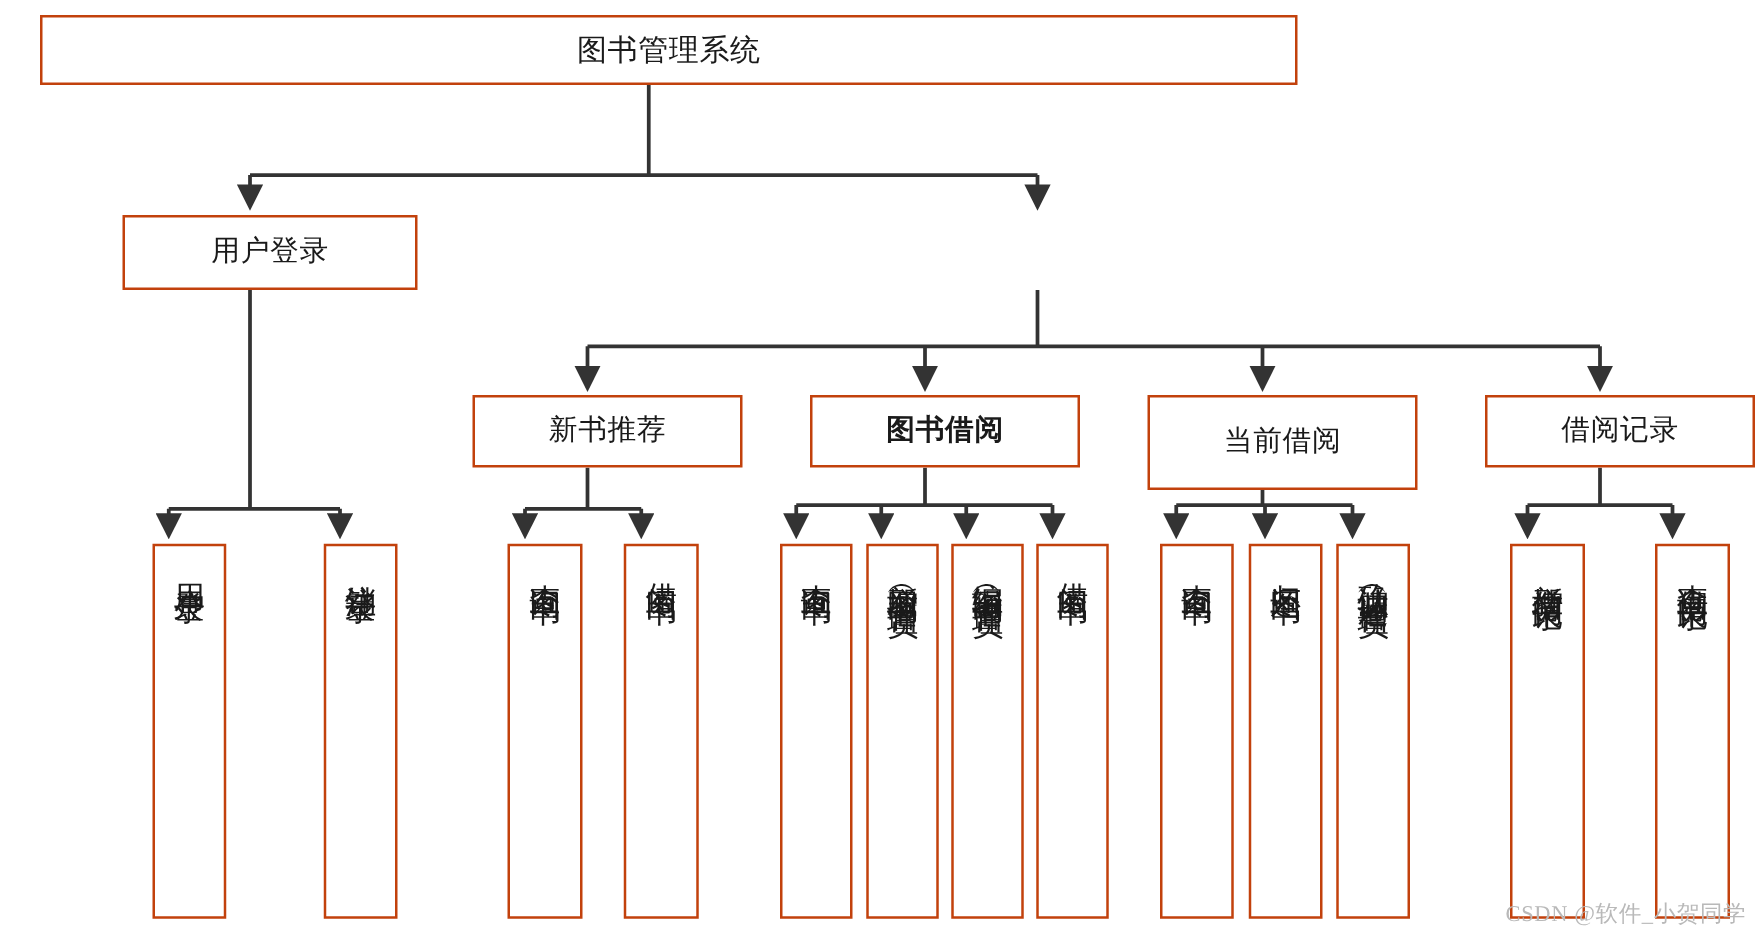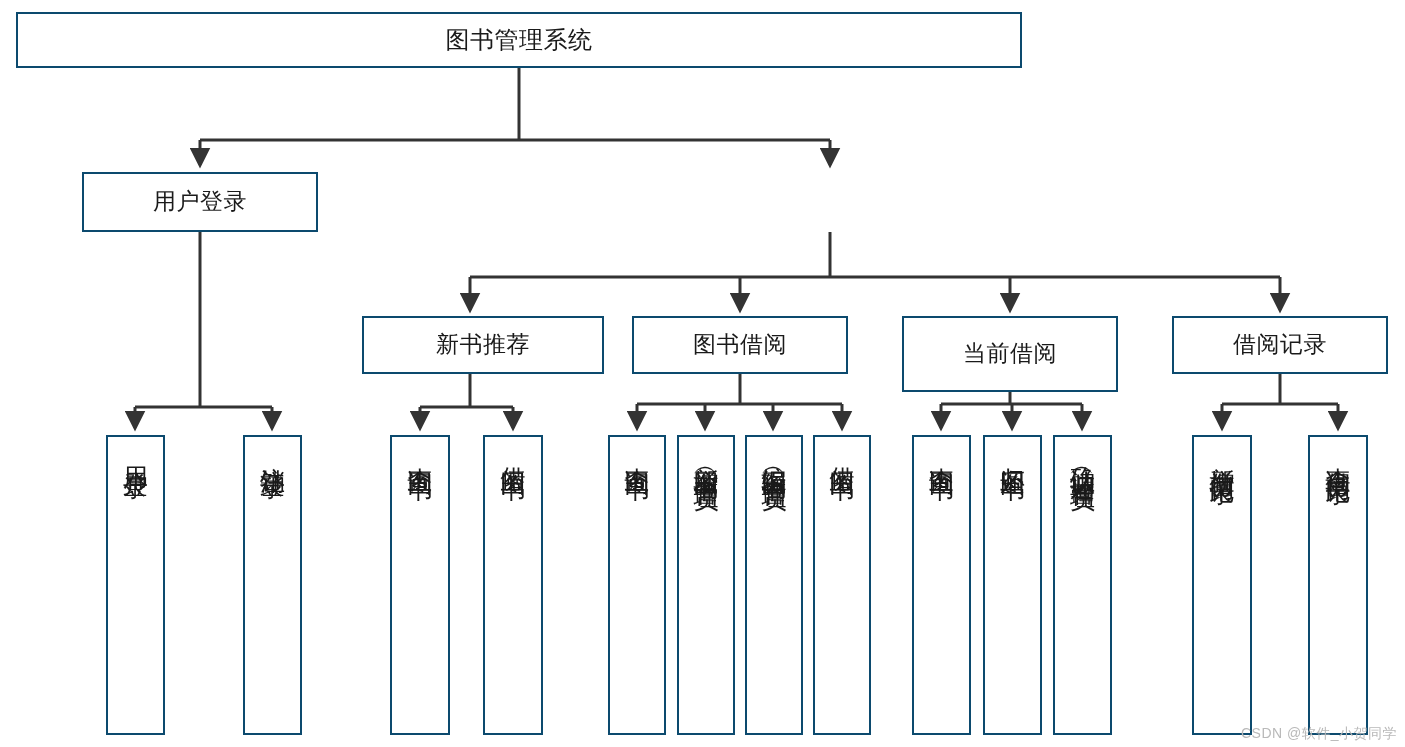--- a/index.html
+++ b/index.html
@@ -23,29 +23,30 @@
     position: absolute;
     left: 0;
     top: 0;
     width: 1405px;
     height: 747px;
     pointer-events: none;
   }
   .node {
     position: absolute;
     box-sizing: border-box;
-    border: 2px solid #0c4a6e;
+    border: 2px solid #c2410c;
     background: #ffffff;
     display: flex;
     align-items: center;
     justify-content: center;
     color: #1a1a1a;
     line-height: 1.18;
     text-align: center;
     z-index: 2;
+    margin-left: 16px;
   }
   .node-label {
     display: block;
     white-space: pre-line;
   }
   
   .node.horiz .node-label {
     font-size: 23px;
     letter-spacing: 0.5px;
   }
@@ -63,26 +64,26 @@
     text-orientation: upright;
     font-size: 25px;
     letter-spacing: 3px;
     line-height: 1;
     white-space: pre;
   }
   #watermark {
     position: absolute;
     right: 8px;
     bottom: 4px;
-    font-size: 14px;
+    font-size: 18px;
     color: #b9b9b9;
     letter-spacing: 0.5px;
     z-index: 5;
     white-space: nowrap;
-    font-family: Liberation Sans, sans-serif;
+    font-family: Liberation Serif, serif;
   }
 </style>
 </head>
 <body>
 
 <div id="diagram-root">
 
   <svg id="edge-layer" viewBox="0 0 1405 747" xmlns="http://www.w3.org/2000/svg">
     <defs>
       <marker id="arrow" viewBox="0 0 12 12" refX="10" refY="6" markerWidth="7" markerHeight="7" orient="auto-start-reverse">
@@ -134,24 +135,24 @@
   </svg>
 
   <div class="node root horiz" style="left:16px; top:12px; width:1006px; height:56px;">
     <span class="node-label">图书管理系统</span>
   </div>
 
   <div class="node horiz" style="left:82px; top:172px; width:236px; height:60px;">
     <span class="node-label">用户登录</span>
   </div>
 
-  <div class="node horiz" style="left:362px; top:316px; width:242px; height:58px;">
+  <div class="node horiz" style="left:362px; top:316px; width:216px; height:58px;">
     <span class="node-label">新书推荐</span>
   </div>
-  <div class="node horiz" style="left:632px; top:316px; width:216px; height:58px;">
+  <div class="node horiz" style="left:632px; top:316px; width:216px; height:58px;font-weight:bold;">
     <span class="node-label">图书借阅</span>
   </div>
   <div class="node horiz" style="left:902px; top:316px; width:216px; height:76px;">
     <span class="node-label">当前借阅</span>
   </div>
   <div class="node horiz" style="left:1172px; top:316px; width:216px; height:58px;">
     <span class="node-label">借阅记录</span>
   </div>
 
   <div class="node vert" style="left:106px; top:435px; width:59px; height:300px;">

